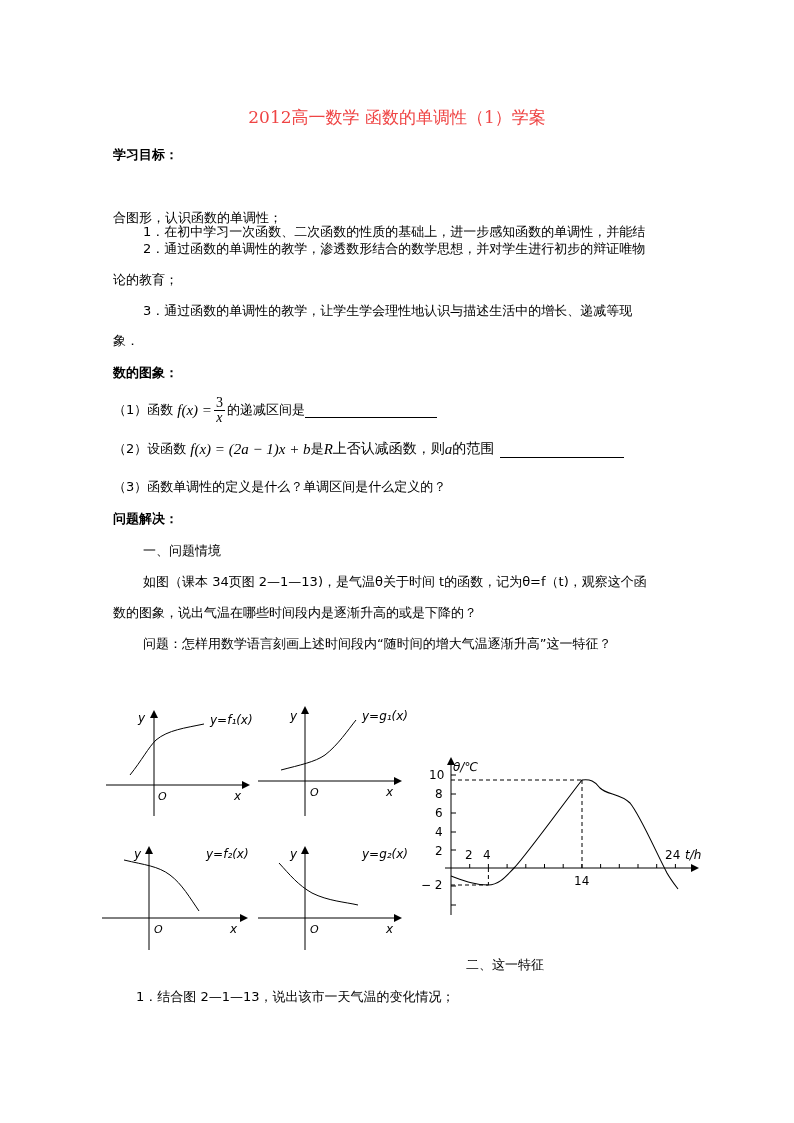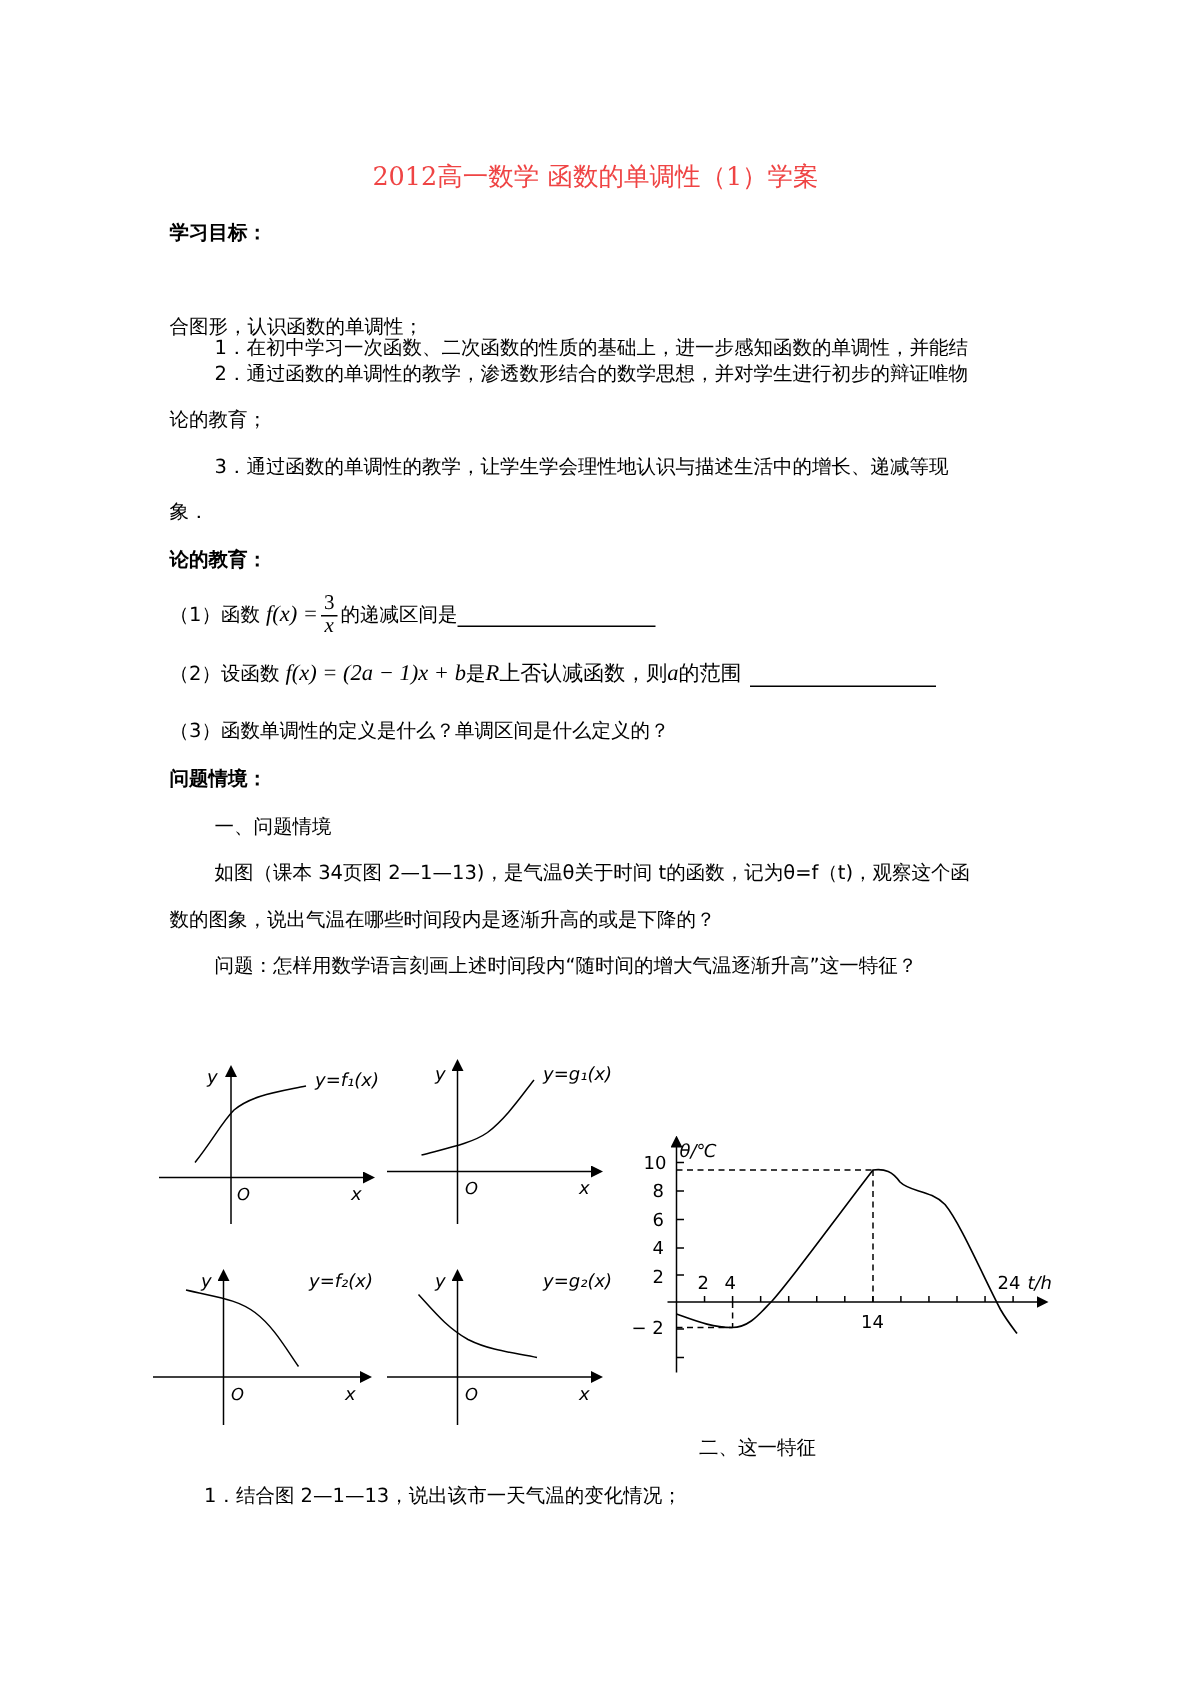--- a/index.html
+++ b/index.html
@@ -22,21 +22,21 @@
 <div class="abs title">2012高一数学 函数的单调性（1）学案</div>
 
 <div class="abs h" style="left:113px;top:146px;">学习目标：</div>
 <div class="abs p" style="left:143px;top:179px;margin-top:44px;">1．在初中学习一次函数、二次函数的性质的基础上，进一步感知函数的单调性，并能结</div>
 <div class="abs p" style="left:113px;top:209px;">合图形，认识函数的单调性；</div>
 <div class="abs p" style="left:143px;top:240px;">2．通过函数的单调性的教学，渗透数形结合的数学思想，并对学生进行初步的辩证唯物</div>
 <div class="abs p" style="left:113px;top:271px;">论的教育；</div>
 <div class="abs p" style="left:143px;top:302px;">3．通过函数的单调性的教学，让学生学会理性地认识与描述生活中的增长、递减等现</div>
 <div class="abs p" style="left:113px;top:332px;">象．</div>
 
-<div class="abs h" style="left:113px;top:364px;">论的教育：</div>
+<div class="abs h" style="left:113px;top:364px;">数的图象：</div>
 
 <div class="abs p" style="left:113px;top:392px;height:36px;display:flex;align-items:center;">
   <span>（1）函数</span>
   <span class="serif i" style="font-size:15px;margin-left:4px;">f(x) =</span>
   <span class="frac">
     <span class="num">3</span>
     <span class="den">x</span>
   </span>
   <span>的递减区间是</span>
   <span class="blank" style="width:132px;height:14px;"></span>
@@ -48,21 +48,21 @@
   <span>是</span>
   <span class="serif i" style="font-size:15px;">R</span>
   <span class="serif" style="font-size:14px;">上否认减函数，则</span>
   <span class="serif i" style="font-size:15px;">a</span>
   <span class="serif" style="font-size:14px;">的范围</span>
   <span class="blank" style="width:124px;height:14px;margin-left:6px;"></span>
 </div>
 
 <div class="abs p" style="left:113px;top:478px;">（3）函数单调性的定义是什么？单调区间是什么定义的？</div>
 
-<div class="abs h" style="left:113px;top:510px;">问题情境：</div>
+<div class="abs h" style="left:113px;top:510px;">问题解决：</div>
 <div class="abs p" style="left:143px;top:542px;">一、问题情境</div>
 <div class="abs p" style="left:143px;top:573px;">如图（课本 34页图 2—1—13)，是气温θ关于时间 t的函数，记为θ=f（t)，观察这个函</div>
 <div class="abs p" style="left:113px;top:604px;">数的图象，说出气温在哪些时间段内是逐渐升高的或是下降的？</div>
 <div class="abs p" style="left:143px;top:635px;">问题：怎样用数学语言刻画上述时间段内“随时间的增大气温逐渐升高”这一特征？</div>
 
 <svg class="abs" style="left:100px;top:700px;" width="320" height="250" viewBox="0 0 320 250">
   <defs>
     <marker id="arr" markerWidth="8" markerHeight="8" refX="6" refY="4" orient="auto">
         <path d="M0,0 L8,4 L0,8 z" fill="#000"></path>
       </marker>

